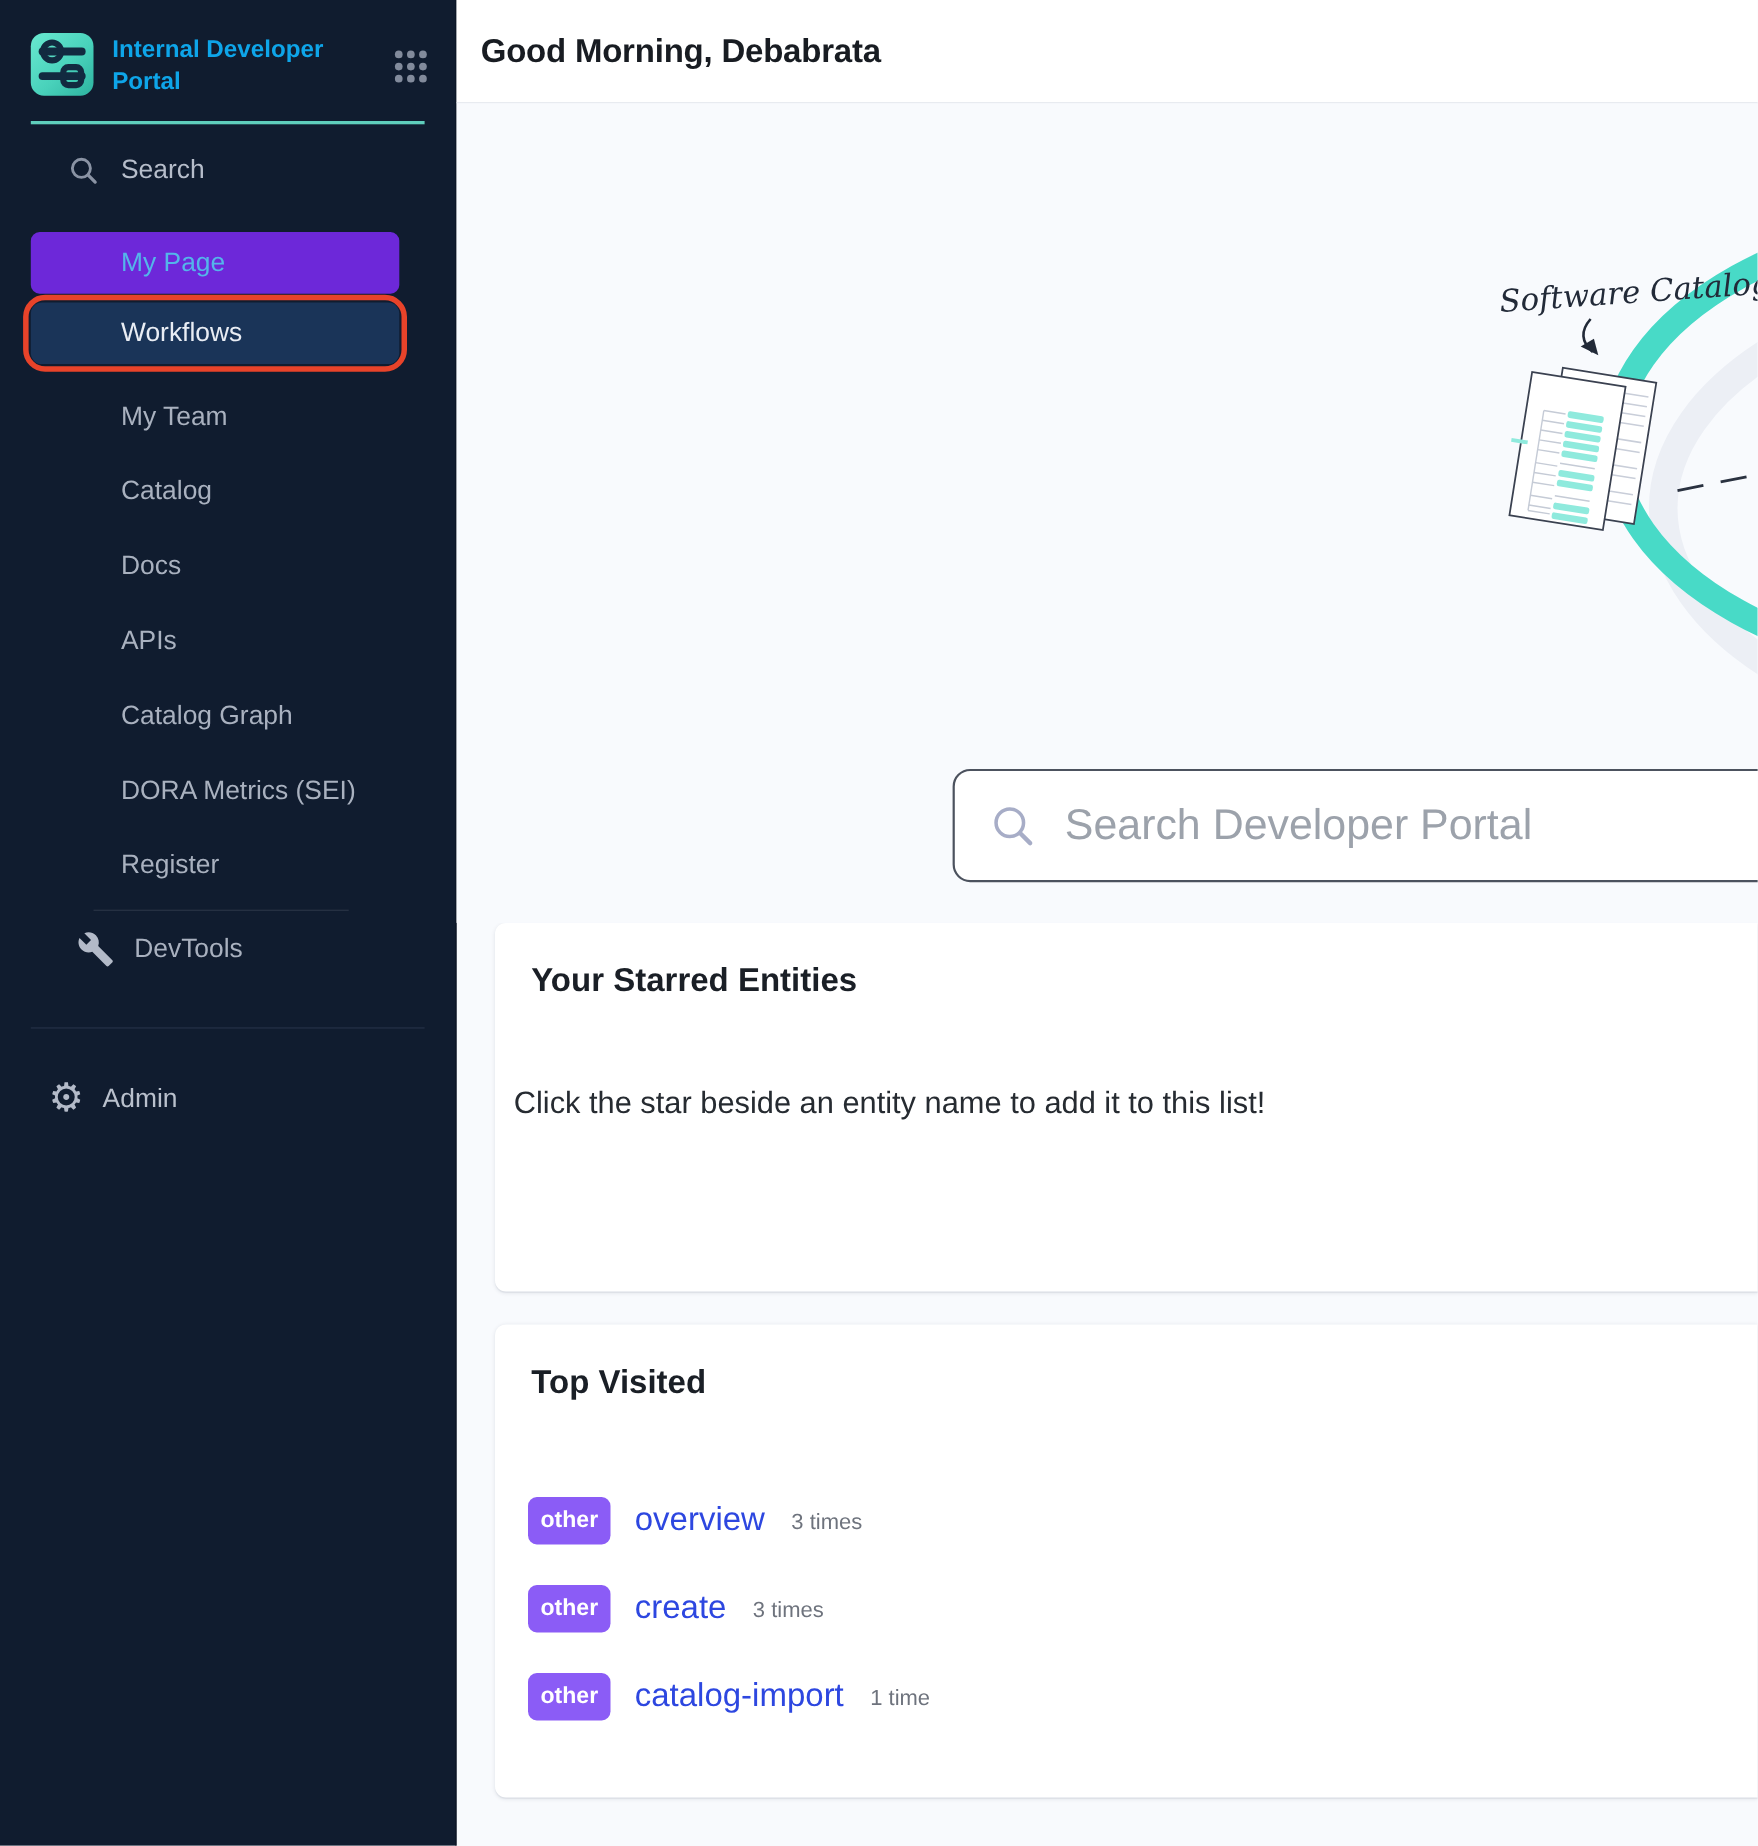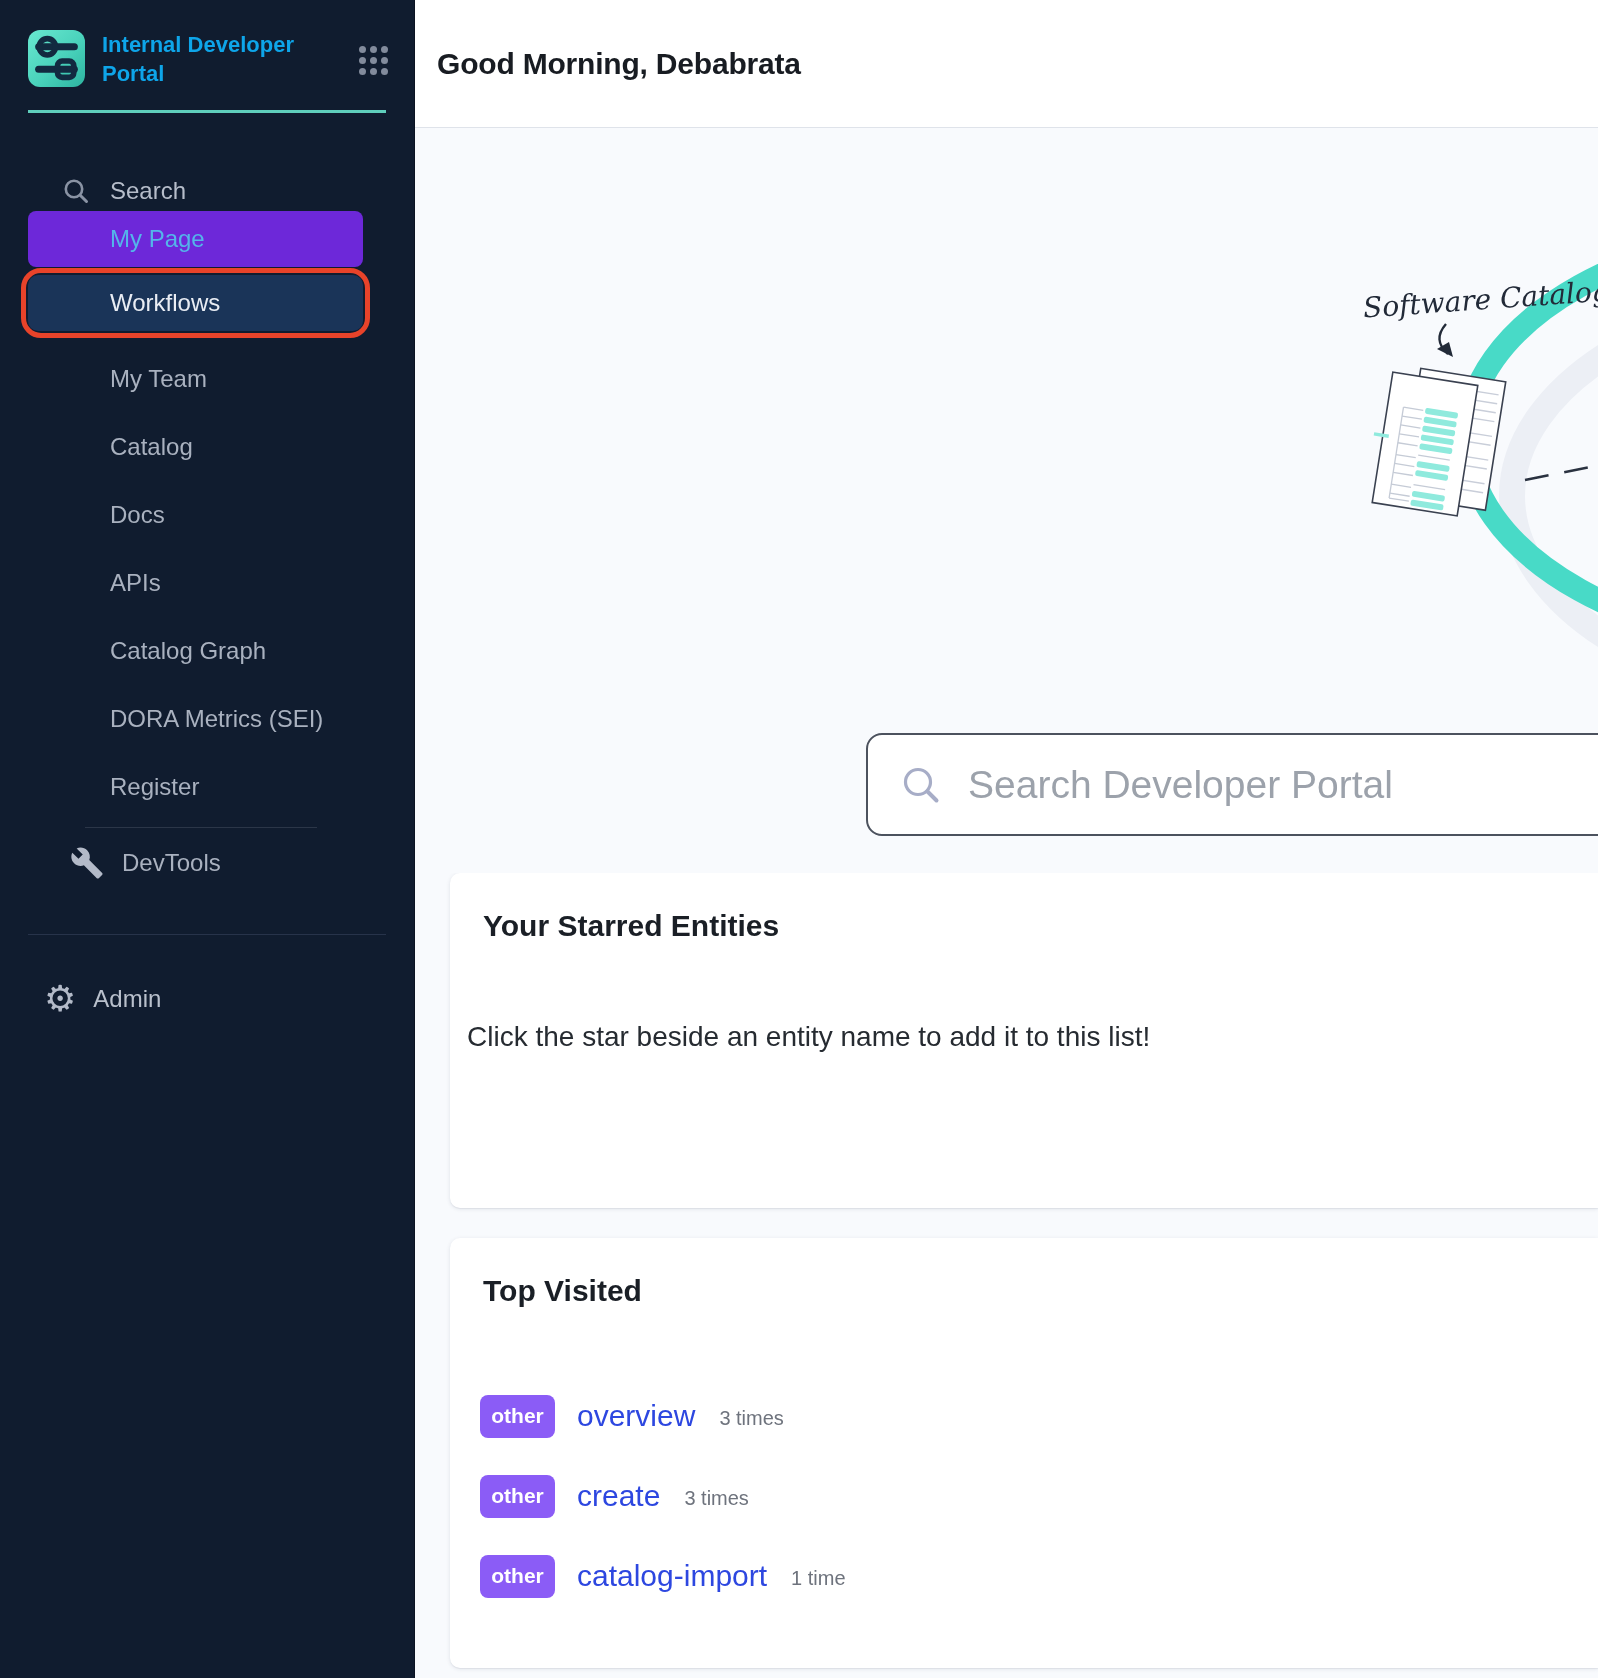--- a/index.html
+++ b/index.html
@@ -12,40 +12,40 @@
              background:#101C2F; border-right:1px solid #0B1322; }
   .logo-row { display:flex; padding:30px 26px 0 28px; }
   .logo-mark { width:57px; height:57px; border-radius:12px; flex:0 0 auto;
                background:linear-gradient(135deg,#69E8D0 0%,#49D2BB 55%,#2DB3A0 100%); }
   .logo-title { margin-left:17px; width:205px; color:#0ea5e9; font-size:22px; font-weight:700; line-height:29px; }
   .apps-icon { margin-left:auto; margin-top:16px; display:grid; grid-template-columns:repeat(3,7px); grid-gap:4px; height:29px; }
   .apps-icon i { width:7px; height:7px; border-radius:50%; background:#828B9C; }
   .teal-rule { height:3px; background:#5FCEBC; margin:22px 28px 0 28px; }
 
   .nav { margin-top:28px; }
-  .nav-search { height:64px; display:flex; align-items:flex-end; padding-left:62px; color:#B6BDCA; font-size:24px; }
+  .nav-search { height:64px; display:flex; align-items:flex-start; padding-left:62px; color:#B6BDCA; font-size:24px; }
   .nav-search .mag { width:28px; height:28px; margin-right:20px; }
   .nav-item { height:68px; line-height:68px; padding-left:110px; color:#A9B1BF; font-size:24px; }
   .nav-item.active { height:56px; line-height:56px; margin:6px 51px 0 28px; padding-left:82px;
                      background:#6d28d9; border-radius:8px; color:#54B5EA; }
   .nav-item.annotated { height:56px; line-height:56px; margin:8px 51px 0 28px; padding-left:82px;
                         background:#1A3458; border-radius:10px; color:#E9EDF4; position:relative; }
   .red-ring { position:absolute; inset:-7px; border:5px solid #E8432A; border-radius:20px; pointer-events:none; }
   .nav-group { margin-top:14px; }
   .nav-divider-short { height:1px; background:#2B3648; margin:6px 97px 0 85px; }
   .devtools-row { height:68px; margin-top:1px; display:flex; align-items:center; padding-left:70px; color:#A9B1BF; font-size:24px; }
   .devtools-row svg { margin-right:18px; }
   .full-divider { height:1px; background:#27334A; margin:37px 28px 0 28px; }
   .admin-row { height:64px; margin-top:32px; display:flex; align-items:center; padding-left:44px; color:#B9C0CC; font-size:24px; }
   .gear-glyph { font-size:36px; line-height:36px; color:#B3BAC8; margin-right:17px;
                 font-family:"DejaVu Sans", sans-serif; }
 
   
   .main { position:absolute; left:415px; top:0; width:1183px; height:1678px; }
-  .page-header { height:128px; background:#FFFFFF; border-bottom:1px solid #DFE3EA; display:flex; align-items:center; }
+  .page-header { height:94px; background:#FFFFFF; border-bottom:1px solid #DFE3EA; display:flex; align-items:center; }
   .page-header h1 { margin-left:22px; font-size:30px; font-weight:700; color:#181C22; letter-spacing:-0.2px; }
 
   .hero { position:relative; height:745px; background:#F8FAFD; overflow:hidden; }
   .hero svg.illustration { position:absolute; left:0; top:0; }
 
   .search-box { position:absolute; left:451px; top:605px; width:790px; height:103px;
                 background:#FFFFFF; border:2px solid #4C525E; border-radius:16px;
                 display:flex; align-items:center; }
   .search-box .mag { margin-left:32px; flex:0 0 auto; }
   .search-placeholder { margin-left:26px; font-size:39px; color:#9CA2AB; }

